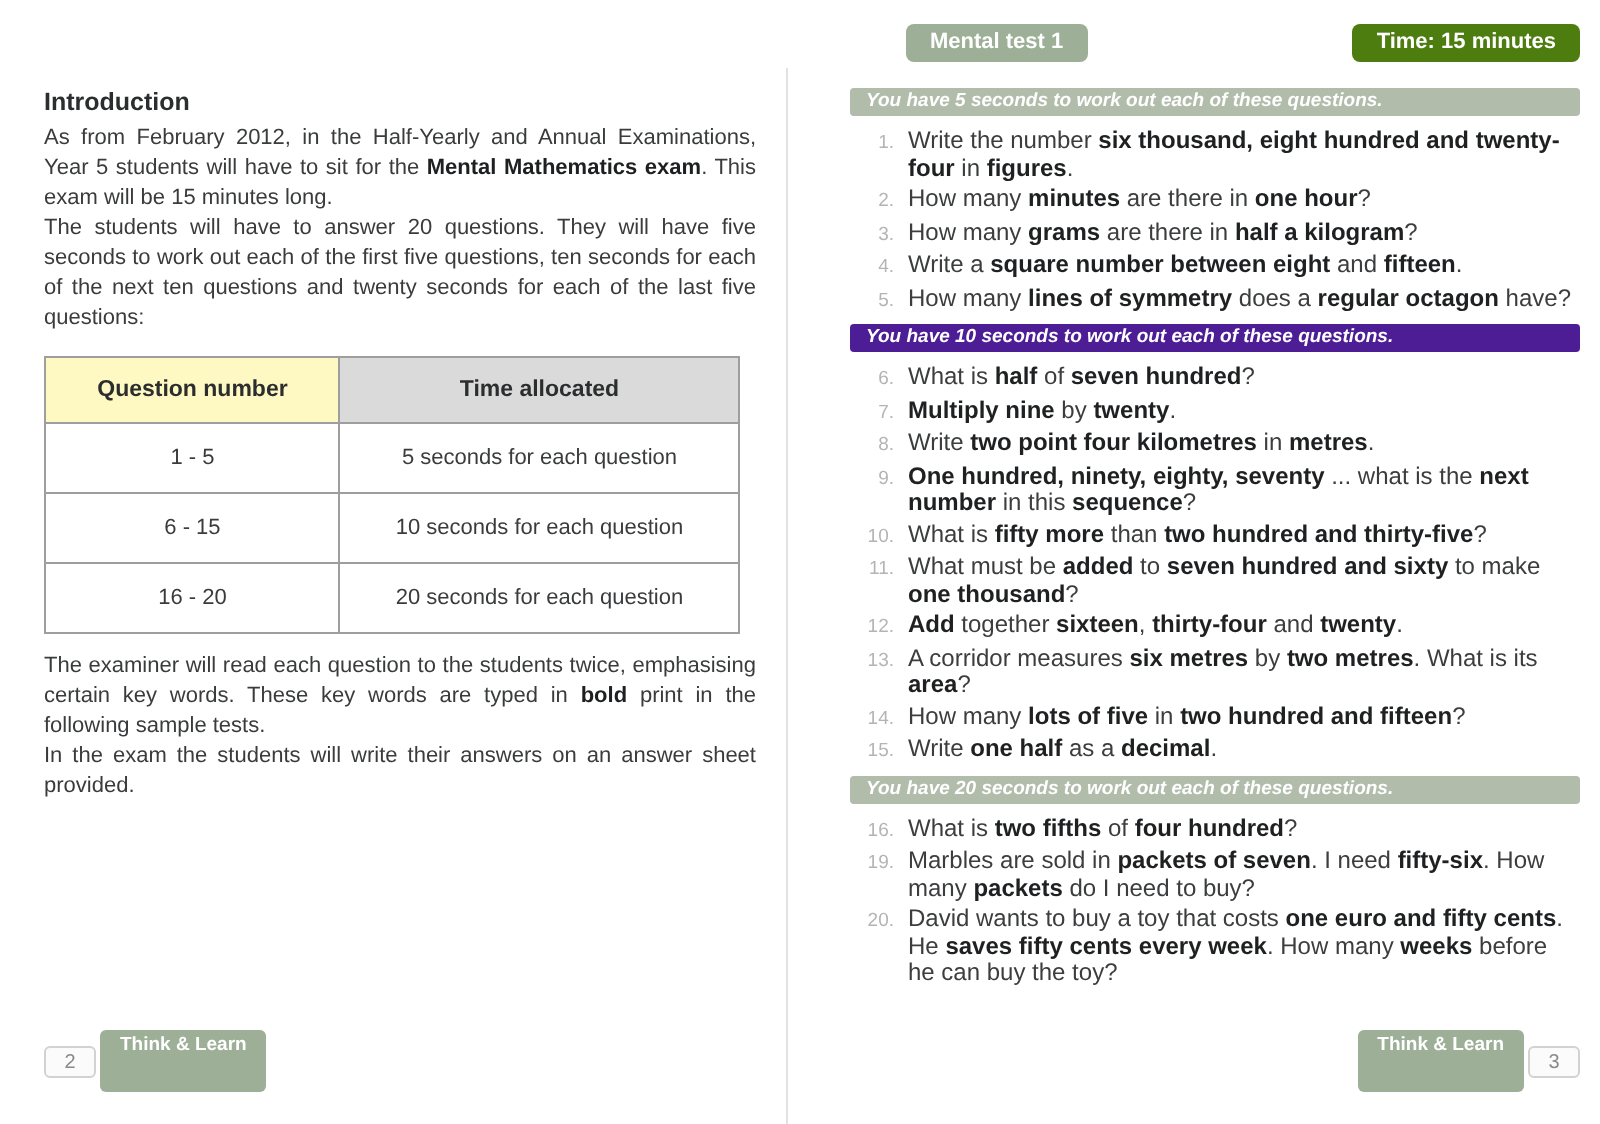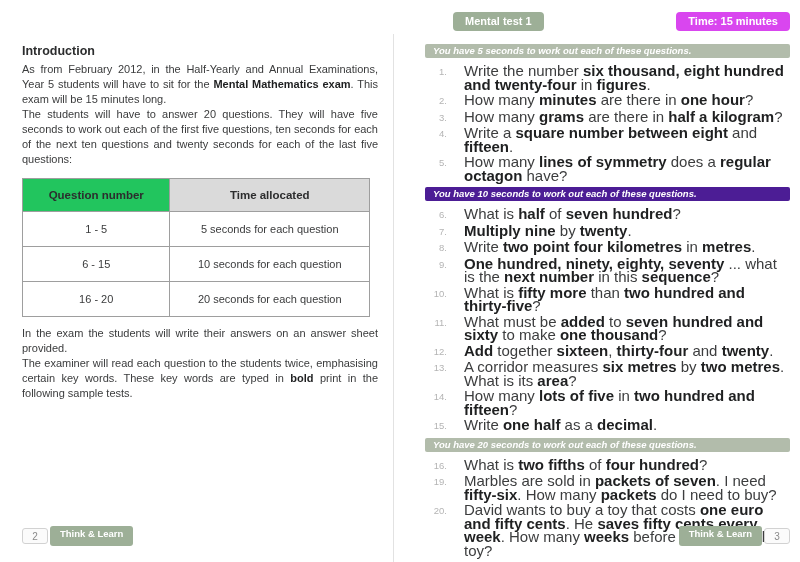--- a/index.html
+++ b/index.html
@@ -31,79 +31,79 @@
     color:#ffffff;font-weight:bold;font-size:11px;line-height:19px;height:19px;
     padding:0 12px;border-radius:4px;white-space:nowrap;
   }
   .banner{
     color:#ffffff;font-weight:bold;font-size:9.5px;line-height:14px;height:14px;
     border-radius:2px;padding-left:8px;margin:5px 0 6px 0;overflow:hidden;white-space:nowrap;font-style:italic;
   }
   .section:first-child .banner{margin-top:0;}
   .question{display:flex;margin-bottom:2px;}
   .qnum{flex:none;width:22px;text-align:right;color:#b4b4b4;font-size:9.5px;line-height:13.5px;padding-top:1px;}
-  .qtext{flex:1;margin-left:17px;font-size:15px;line-height:13.5px;color:#3c3d3e;}
+  .qtext{flex:1;margin-left:7px;font-size:12px;line-height:13.5px;color:#3c3d3e;}
   .qtext b{color:#1f2021;}
 
   
   .footer{position:absolute;bottom:16px;display:flex;align-items:center;gap:2px;}
   .footer-left{left:22px;}
   .footer-right{right:10px;}
   .page-num-box{
     width:26px;height:16px;background:#fbfbfb;border:1px solid #d2d2d2;border-radius:3px;
     font-size:10px;line-height:16px;text-align:center;color:#8a8a8a;box-sizing:border-box;
   }
   .brand-badge{
-    color:#ffffff;font-weight:bold;font-size:9.5px;line-height:16px;height:20px;
+    color:#ffffff;font-weight:bold;font-size:9.5px;line-height:16px;height:31px;
     padding:0 10px;border-radius:3px;white-space:nowrap;
   }
 </style>
 </head>
 <body>
 
 <div class="gutter"></div>
 
 <div class="left-page">
   <div class="intro-heading">Introduction</div>
   <div>
       <p class="para"><span>As from February 2012, in the Half-Yearly and Annual Examinations, Year 5 students will have to sit for the </span><b>Mental Mathematics exam</b><span>. This exam will be 15 minutes long.</span></p>
       <p class="para"><span>The students will have to answer 20 questions. They will have five seconds to work out each of the first five questions, ten seconds for each of the next ten questions and twenty seconds for each of the last five questions:</span></p>
     </div>
   <table class="time-table">
     <thead>
       <tr>
-        <th class="col-q" style="background: #22c55e; margin-top: 14px;">Question number</th>
+        <th class="col-q" style="background: #fef9c3; margin-top: 14px;">Question number</th>
         <th style="background: rgb(218, 218, 218);">Time allocated</th>
       </tr>
     </thead>
     <tbody>
         <tr>
           <td class="col-q">1 - 5</td>
           <td>5 seconds for each question</td>
         </tr>
         <tr>
           <td class="col-q">6 - 15</td>
           <td>10 seconds for each question</td>
         </tr>
         <tr>
           <td class="col-q">16 - 20</td>
           <td>20 seconds for each question</td>
         </tr>
       </tbody>
   </table>
   <div class="after-para">
+      <p class="para"><span>The examiner will read each question to the students twice, emphasising certain key words. These key words are typed in </span><b>bold</b><span> print in the following sample tests.</span></p>
       <p class="para"><span>In the exam the students will write their answers on an answer sheet provided.</span></p>
-      <p class="para"><span>The examiner will read each question to the students twice, emphasising certain key words. These key words are typed in </span><b>bold</b><span> print in the following sample tests.</span></p>
     </div>
 </div>
 
 <div class="right-page">
   <div class="rp-header">
     <div class="badge" style="background: rgb(157, 175, 151);">Mental test 1</div>
-    <div class="badge" style="background: #d946ef;">Time: 15 minutes</div>
+    <div class="badge" style="background: #4d7c0f;">Time: 15 minutes</div>
   </div>
   <div id="sections">
       <div class="section">
         <div class="banner" style="background: rgb(178, 188, 171);">You have 5 seconds to work out each of these questions.</div>
         <div class="question">
           <div class="qnum">1.</div>
           <div class="qtext"><span>Write the number </span><b>six thousand, eight hundred and twenty-four</b><span> in </span><b>figures</b><span>.</span></div>
         </div>
         <div class="question">
           <div class="qnum">2.</div>

